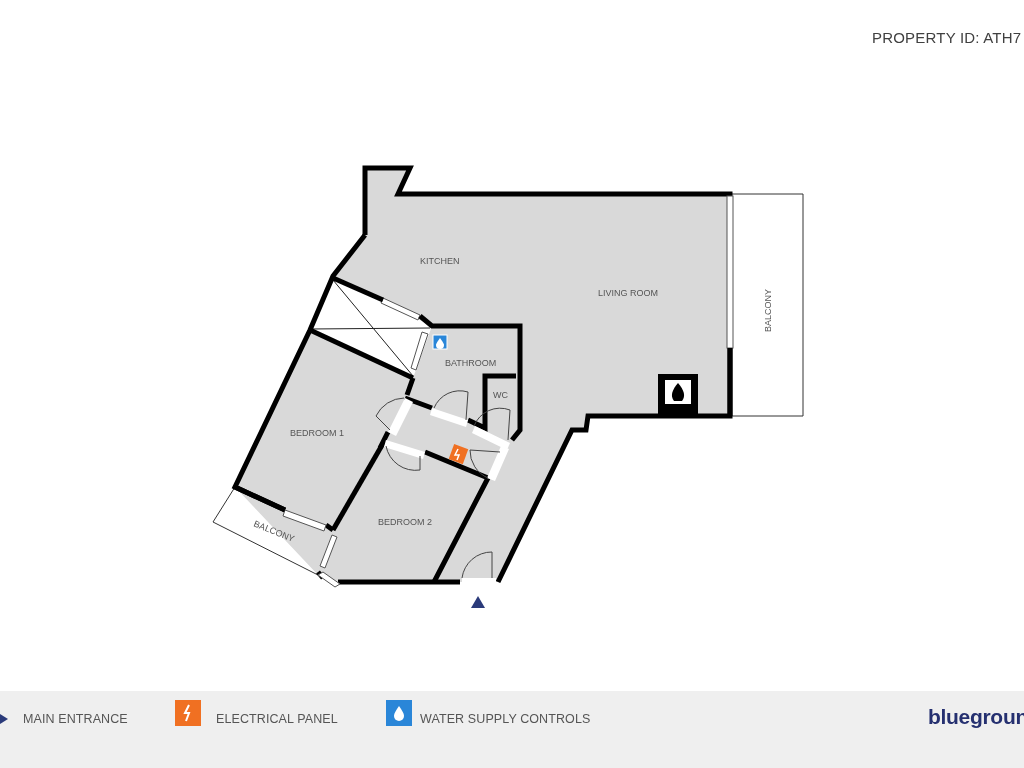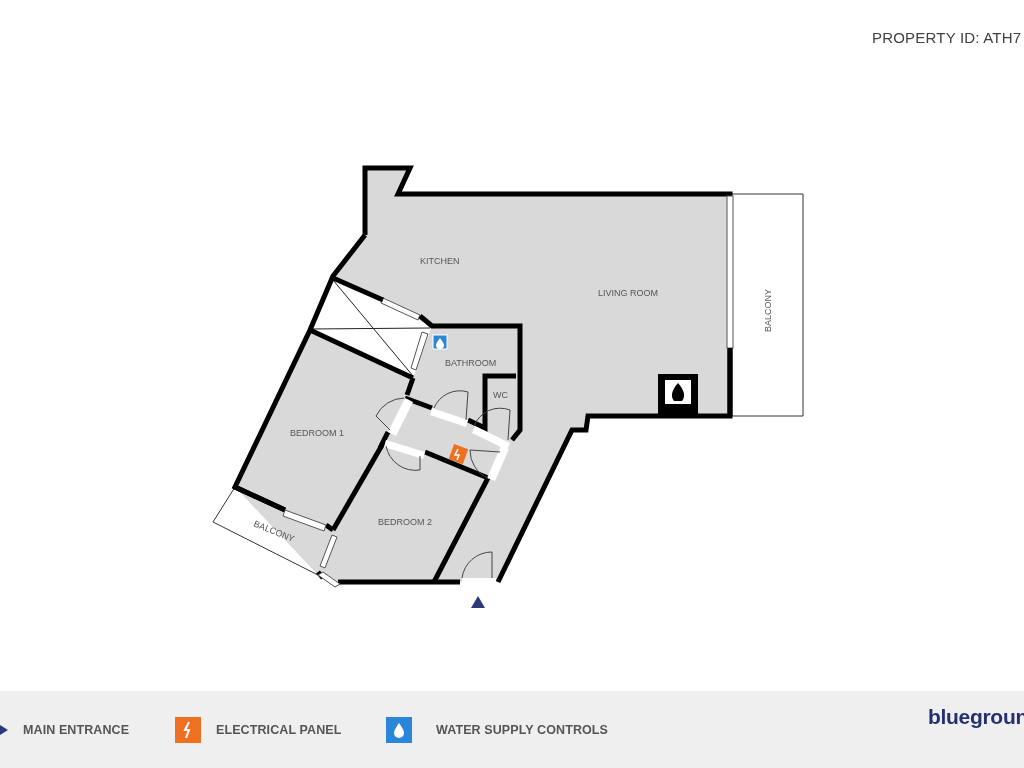--- a/index.html
+++ b/index.html
@@ -2,21 +2,21 @@
 <html><head>
 <meta charset="utf-8">
 <style>
   html, body { margin:0; padding:0; }
   body { width:1024px; height:768px; background:#ffffff; position:relative; overflow:hidden;
          font-family:"Liberation Sans", sans-serif; }
   .prop-id { position:absolute; top:29px; left:872px; font-size:15px; color:#404040; white-space:nowrap; letter-spacing:0.2px; }
   svg.plan { position:absolute; left:0; top:0; }
   .room-label { font-family:"Liberation Sans", sans-serif; font-size:9px; fill:#555; }
   .legend { position:absolute; left:0; top:691px; width:1024px; height:77px; background:#efefef; }
-  .legend-item { position:absolute; top:26px; height:26px; display:flex; align-items:center;font-weight:bold; }
+  .legend-item { position:absolute; top:9px; height:26px; display:flex; align-items:flex-end; }
   .legend-text { font-size:12.5px; color:#555; letter-spacing:0.1px; }
   .icon-box { width:26px; height:26px; display:flex; align-items:center; justify-content:center; }
   .brand { position:absolute; left:928px; top:14px; font-size:21px; font-weight:bold; color:#253070; white-space:nowrap; letter-spacing:-0.3px; }
 </style>
 </head>
 <body>
 
 <div class="prop-id">PROPERTY ID: ATH7</div>
 
 <svg class="plan" width="1024" height="690" viewBox="0 0 1024 690">
@@ -111,16 +111,16 @@
         </svg>
     </div>
     <span class="legend-text" style="margin-left:15px;">ELECTRICAL PANEL</span>
   </div>
   <div class="legend-item" style="left:386px;">
     <div class="icon-box" style="background:#2a86d8;">
       <svg width="14" height="18">
           <path d="M 7,2 C 11,8 12,10 12,12 A 5 5 0 0 1 2,12 C 2,10 3,8 7,2 Z" fill="#fff"></path>
         </svg>
     </div>
-    <span class="legend-text" style="margin-left:24px;">WATER SUPPLY CONTROLS</span>
+    <span class="legend-text" style="margin-left:8px;">WATER SUPPLY CONTROLS</span>
   </div>
   <div class="brand">bluegroun</div>
 </div>
 
 </body></html>

